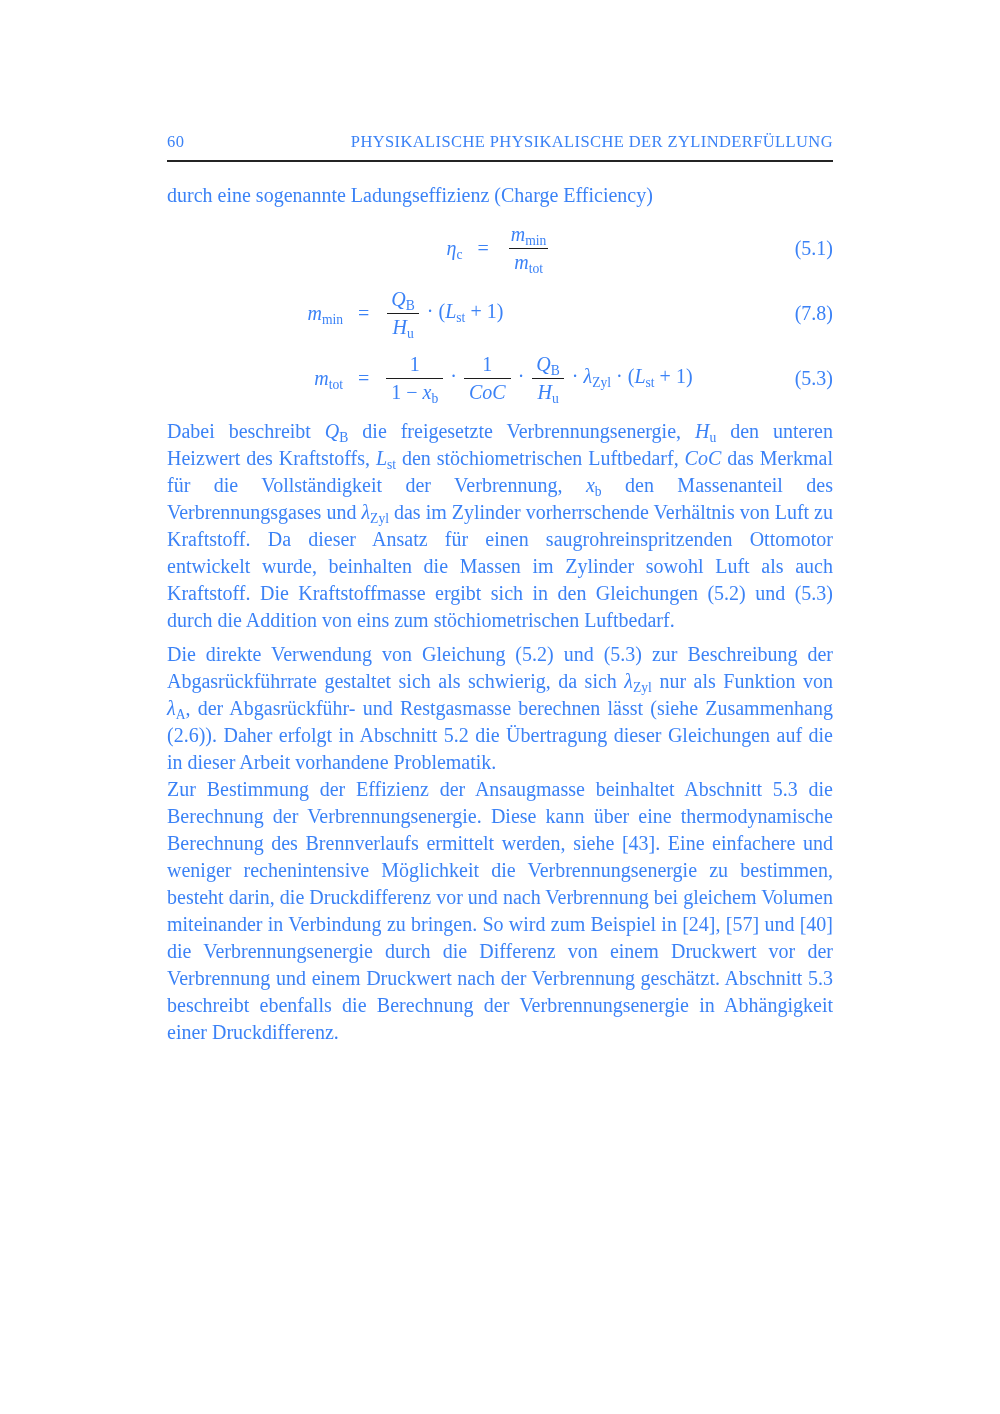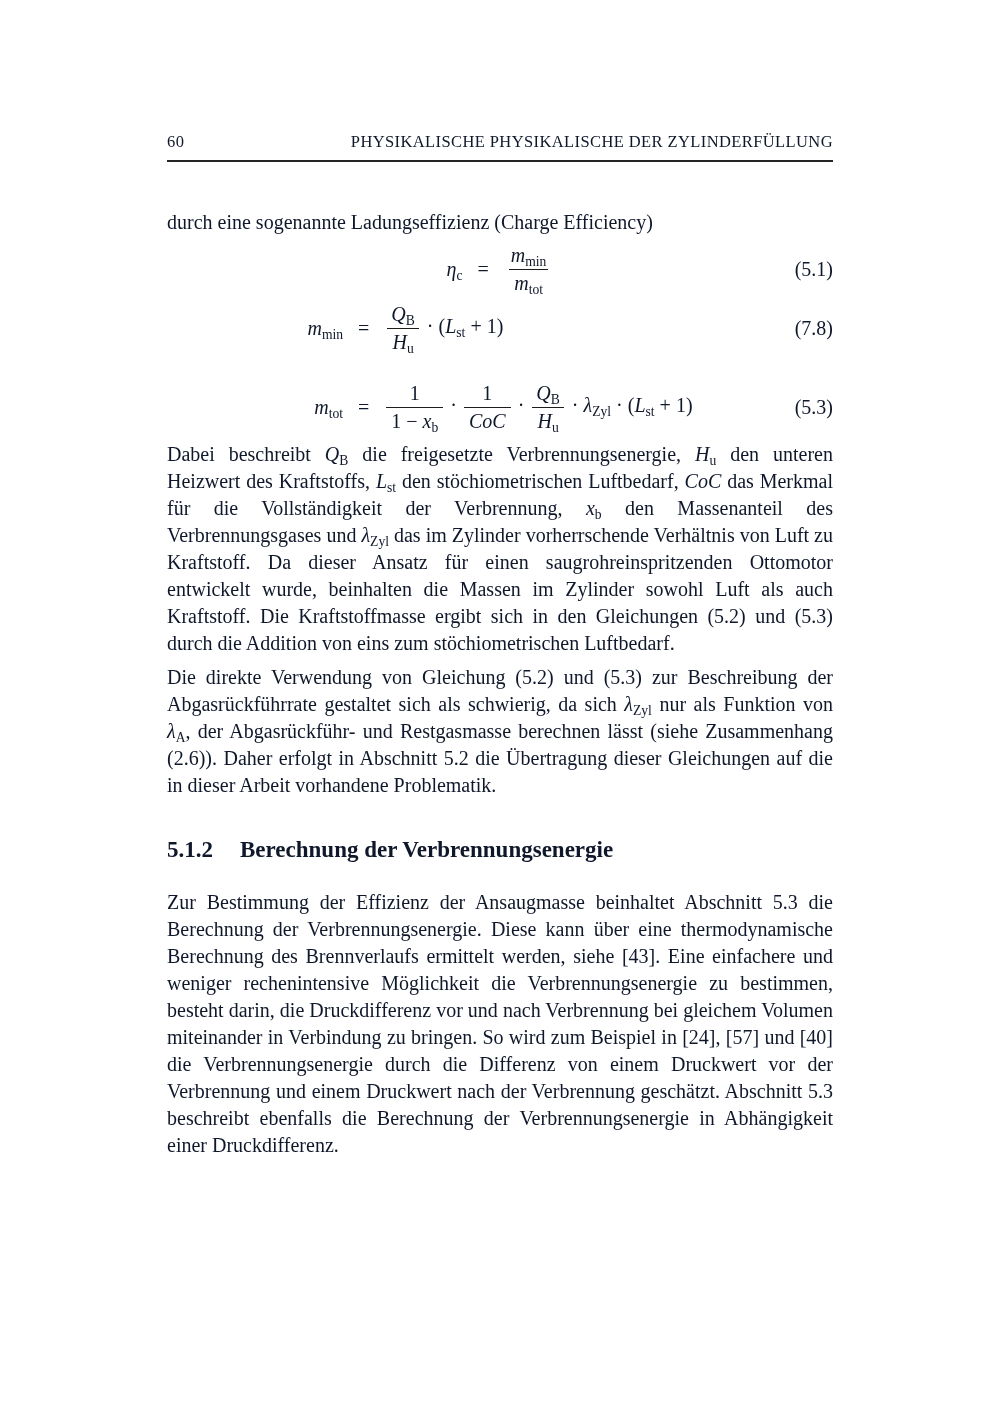--- a/index.html
+++ b/index.html
@@ -8,21 +8,21 @@
     background: #ffffff;
   }
   .page {
     position: relative;
     width: 1000px;
     height: 1414px;
     box-sizing: border-box;
     padding: 131px 167px 0 167px;
     overflow: hidden;
     background: #ffffff;
-    color: #0f172a;
+    color: #3b82f6;
     font-family: "Liberation Serif", "DejaVu Serif", serif;
     font-size: 20px;
     line-height: 27px;
   }
 
   
   .pagehead {
     display: flex;
     justify-content: space-between;
     align-items: baseline;
@@ -36,39 +36,39 @@
     margin: 7px 0 0 0;
   }
 
   
   .body-par {
     margin: 0;
     text-align: justify;
     hyphens: auto;
     -webkit-hyphens: auto;
   }
-  .par-first   { margin-top: 47px; }
+  .par-first   { margin-top: 20px; }
   .par-std     { margin-top: 7px; }
 
   .mi { font-style: italic; }
   sub.ms {
     font-style: normal;
     font-size: 0.68em;
     line-height: 0;
     vertical-align: -0.32em;
     letter-spacing: 0;
   }
 
   
   .eq-grid {
     display: grid;
     grid-template-columns: 1fr max-content max-content max-content 1fr;
     align-items: center;
-    row-gap: 28px;
-    margin: 8px 0;
+    row-gap: 14px;
+    margin: 14px 0;
   }
   .eq-lhs  { justify-self: end; white-space: nowrap; }
   .eq-rel  { padding: 0 15px; }
   .eq-rhs  { justify-self: start; white-space: nowrap; }
   .eq-numcell { justify-self: end; }
 
   .frac {
     display: inline-flex;
     flex-direction: column;
     align-items: center;
@@ -136,21 +136,18 @@
           <span class="fnum"><span class="mi">Q</span><sub class="ms">B</sub></span>
           <span class="fden"><span class="mi">H</span><sub class="ms">u</sub></span>
         </span> · <span class="mi">λ</span><sub class="ms">Zyl</sub> · (<span class="mi">L</span><sub class="ms">st</sub> + 1)</span>
     <span class="eq-numcell">(5.3)</span>
   </div>
 
   <p class="body-par">Dabei beschreibt <span class="mi">Q</span><sub class="ms">B</sub> die freigesetzte Verbrennungsenergie, <span class="mi">H</span><sub class="ms">u</sub> den unteren Heizwert des Kraftstoffs, <span class="mi">L</span><sub class="ms">st</sub> den stöchiometrischen Luftbedarf, <span class="mi">CoC</span> das Merkmal für die Vollständigkeit der Verbrennung, <span class="mi">x</span><sub class="ms">b</sub> den Massenanteil des Verbrennungsgases und <span class="mi">λ</span><sub class="ms">Zyl</sub> das im Zylinder vorherrschende Verhältnis von Luft zu Kraftstoff. Da dieser Ansatz für einen saugrohreinspritzenden Ottomotor entwickelt wurde, beinhalten die Massen im Zylinder sowohl Luft als auch Kraftstoff. Die Kraftstoffmasse ergibt sich in den Gleichungen (5.2) und (5.3) durch die Addition von eins zum stöchiometrischen Luftbedarf.</p>
 
   <p class="body-par par-std">Die direkte Verwendung von Gleichung (5.2) und (5.3) zur Beschreibung der Abgasrückführrate gestaltet sich als schwierig, da sich <span class="mi">λ</span><sub class="ms">Zyl</sub> nur als Funktion von <span class="mi">λ</span><sub class="ms">A</sub>, der Abgasrückführ- und Restgasmasse berechnen lässt (siehe Zusammenhang (2.6)). Daher erfolgt in Abschnitt 5.2 die Übertragung dieser Gleichungen auf die in dieser Arbeit vorhandene Problematik.</p>
 
-  <div class="section-heading">
-    <span class="sec-num">5.1.2</span><span>Berechnung der Verbrennungsenergie</span>
-  </div>
 
   <p class="body-par">Zur Bestimmung der Effizienz der Ansaugmasse beinhaltet Abschnitt 5.3 die Berechnung der Verbrennungsenergie. Diese kann über eine thermodynamische Berechnung des Brennverlaufs ermittelt werden, siehe [43]. Eine einfachere und weniger rechenintensive Möglichkeit die Verbrennungsenergie zu bestimmen, besteht darin, die Druckdifferenz vor und nach Verbrennung bei gleichem Volumen miteinander in Verbindung zu bringen. So wird zum Beispiel in [24], [57] und [40] die Verbrennungsenergie durch die Differenz von einem Druckwert vor der Verbrennung und einem Druckwert nach der Verbrennung geschätzt. Abschnitt 5.3 beschreibt ebenfalls die Berechnung der Verbrennungsenergie in Abhängigkeit einer Druckdifferenz.</p>
 
 
 
 </div>
 
 </body></html>

